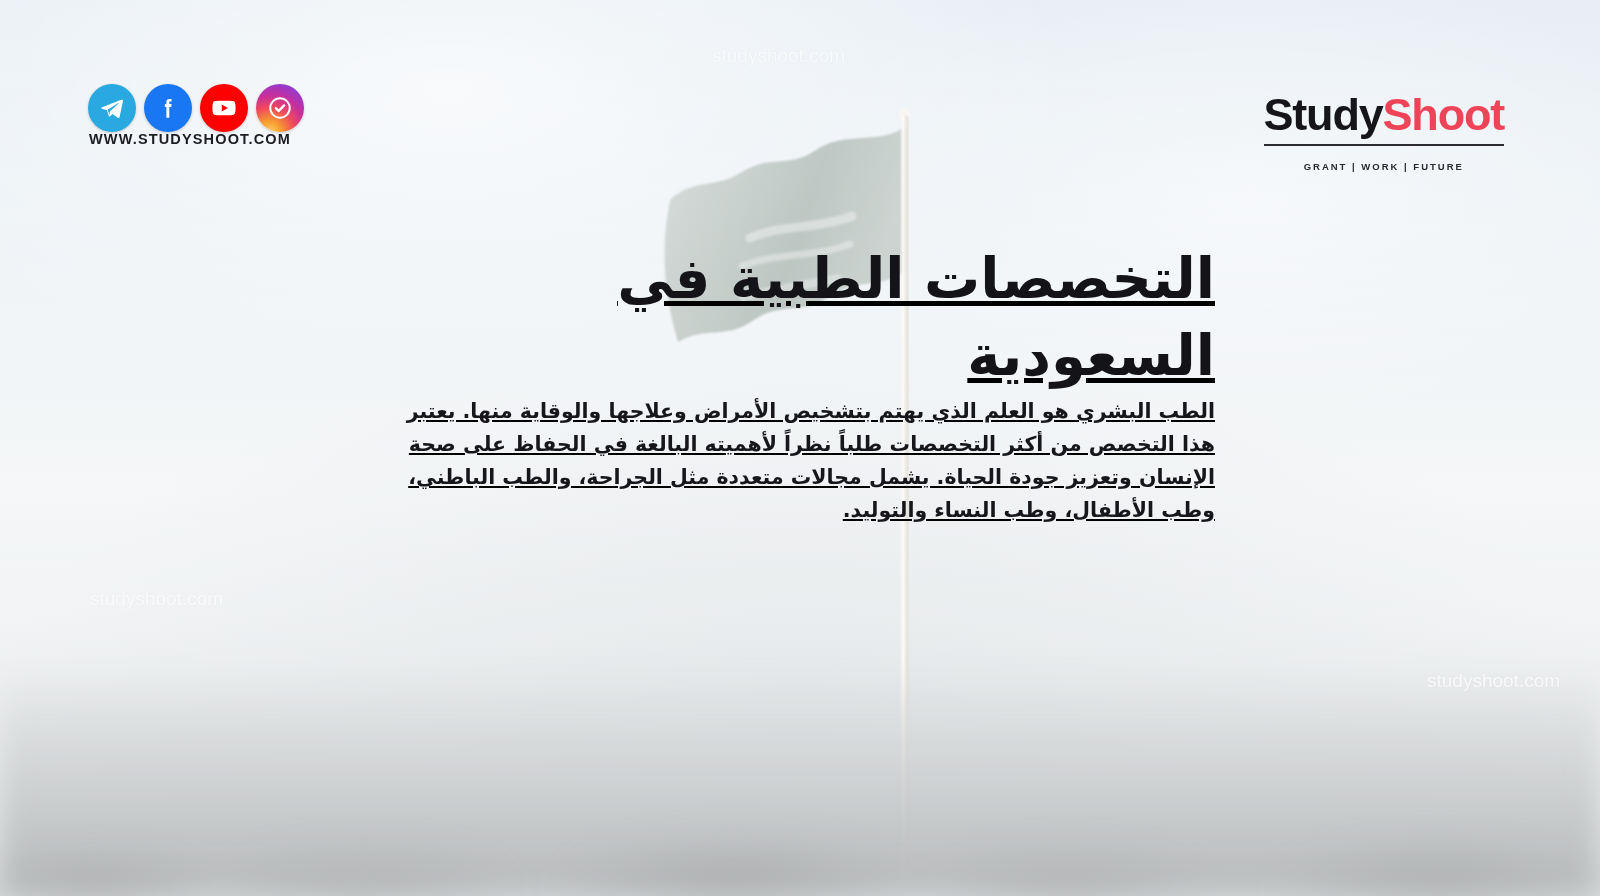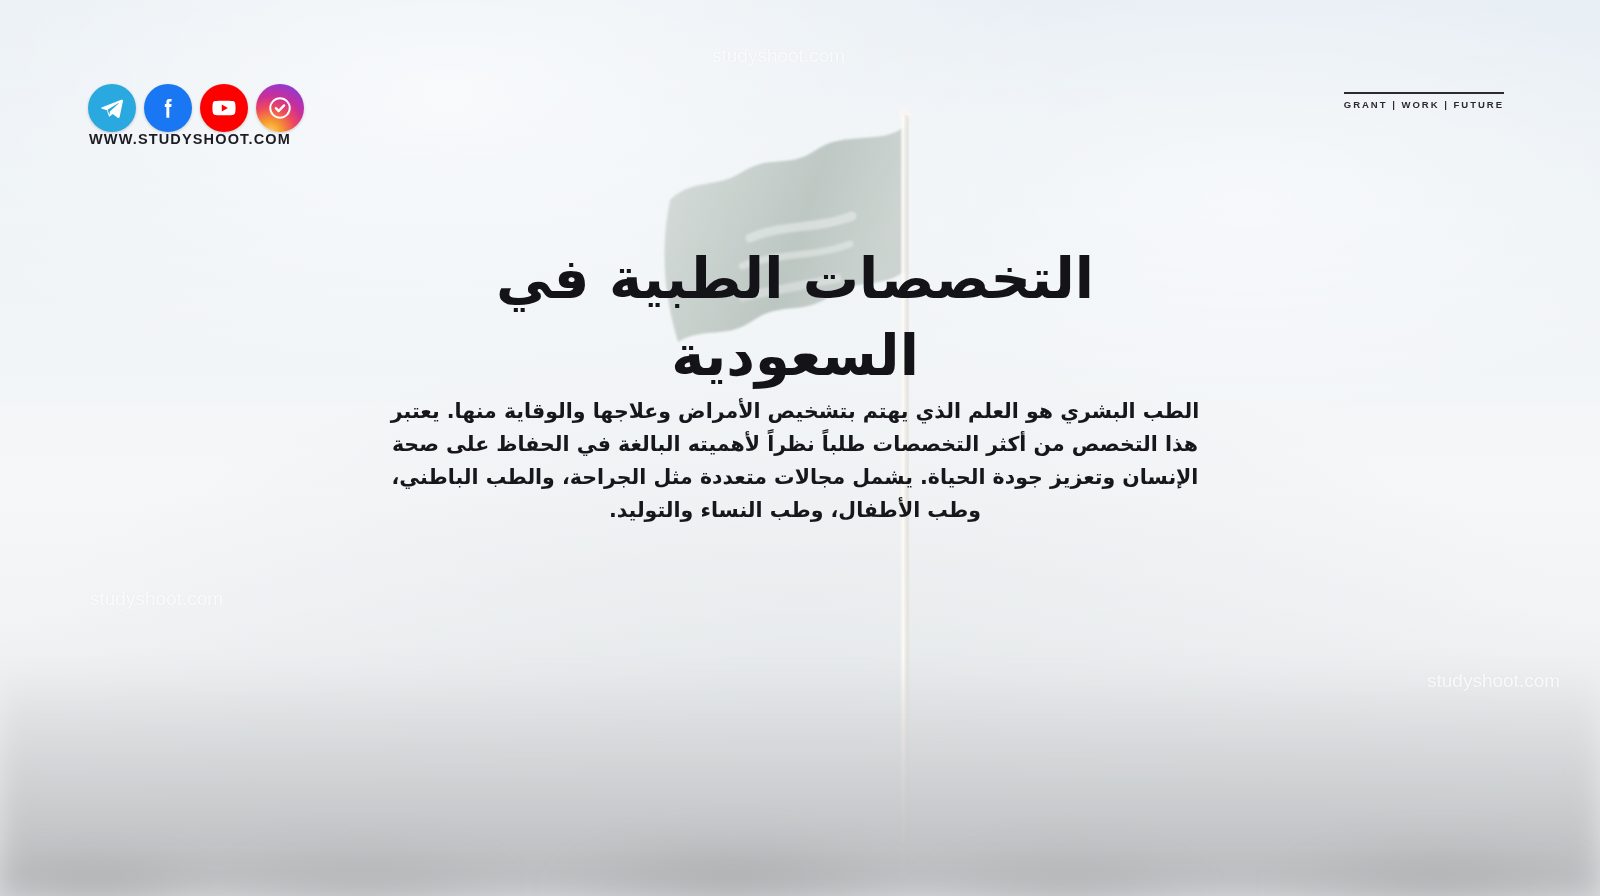--- a/index.html
+++ b/index.html
@@ -160,39 +160,41 @@
     font-family: "Liberation Sans", sans-serif;
     font-size: 45px;
     font-weight: 700;
     letter-spacing: -1.2px;
     line-height: 1;
     white-space: nowrap;
   }
   .brand-name .b1 { color: #16161a; }
   .brand-name .b2 { color: #ef4458; }
   .brand-tag {
+    margin-top: 7px;
     font-family: "Liberation Sans", sans-serif;
     font-size: 9.5px;
     font-weight: 700;
     letter-spacing: 2.0px;
     color: #2a2a30;
     border-top: 2px solid #2a2a30;
-    padding-top: 5px;
+    padding-top: 15px;
     white-space: nowrap;
   }
 
   
   .content {
     position: absolute;
     right: 385px;
     top: 240px;
     width: 840px;
-    text-align: center;
+    text-align: right;
     direction: rtl;
     z-index: 5;
+    text-decoration: underline;
   }
   .headline {
     font-family: "DejaVu Sans", sans-serif;
     font-size: 56px;
     font-weight: 700;
     line-height: 1.38;
     color: #141418;
     letter-spacing: 0px;
   }
   .blurb {
@@ -270,20 +272,23 @@
       <svg width="26" height="26" viewBox="0 0 24 24" aria-hidden="true">
         <circle cx="12" cy="12" r="9" fill="none" stroke="#ffffff" stroke-width="1.8"></circle>
         <path fill="none" stroke="#ffffff" stroke-width="2.2" stroke-linecap="round" stroke-linejoin="round" d="M8.2 12.2l2.6 2.6 5-5.2"></path>
       </svg>
     </a>
   </div>
 
   <div class="site-url">WWW.STUDYSHOOT.COM</div>
 
   <div class="brand">
+    <div class="brand-name">
+      <span class="b1">Study</span><span class="b2">Shoot</span>
+    </div>
     <div class="brand-tag">GRANT | WORK | FUTURE</div>
   </div>
 
   <div class="content">
     <h1 class="headline">التخصصات الطبية في السعودية</h1>
     <p class="blurb">الطب البشري هو العلم الذي يهتم بتشخيص الأمراض وعلاجها والوقاية منها. يعتبر هذا التخصص من أكثر التخصصات طلباً نظراً لأهميته البالغة في الحفاظ على صحة الإنسان وتعزيز جودة الحياة. يشمل مجالات متعددة مثل الجراحة، والطب الباطني، وطب الأطفال، وطب النساء والتوليد.</p>
   </div>
 
   <div class="wm wm-top">studyshoot.com</div>
   <div class="wm wm-left">studyshoot.com</div>

